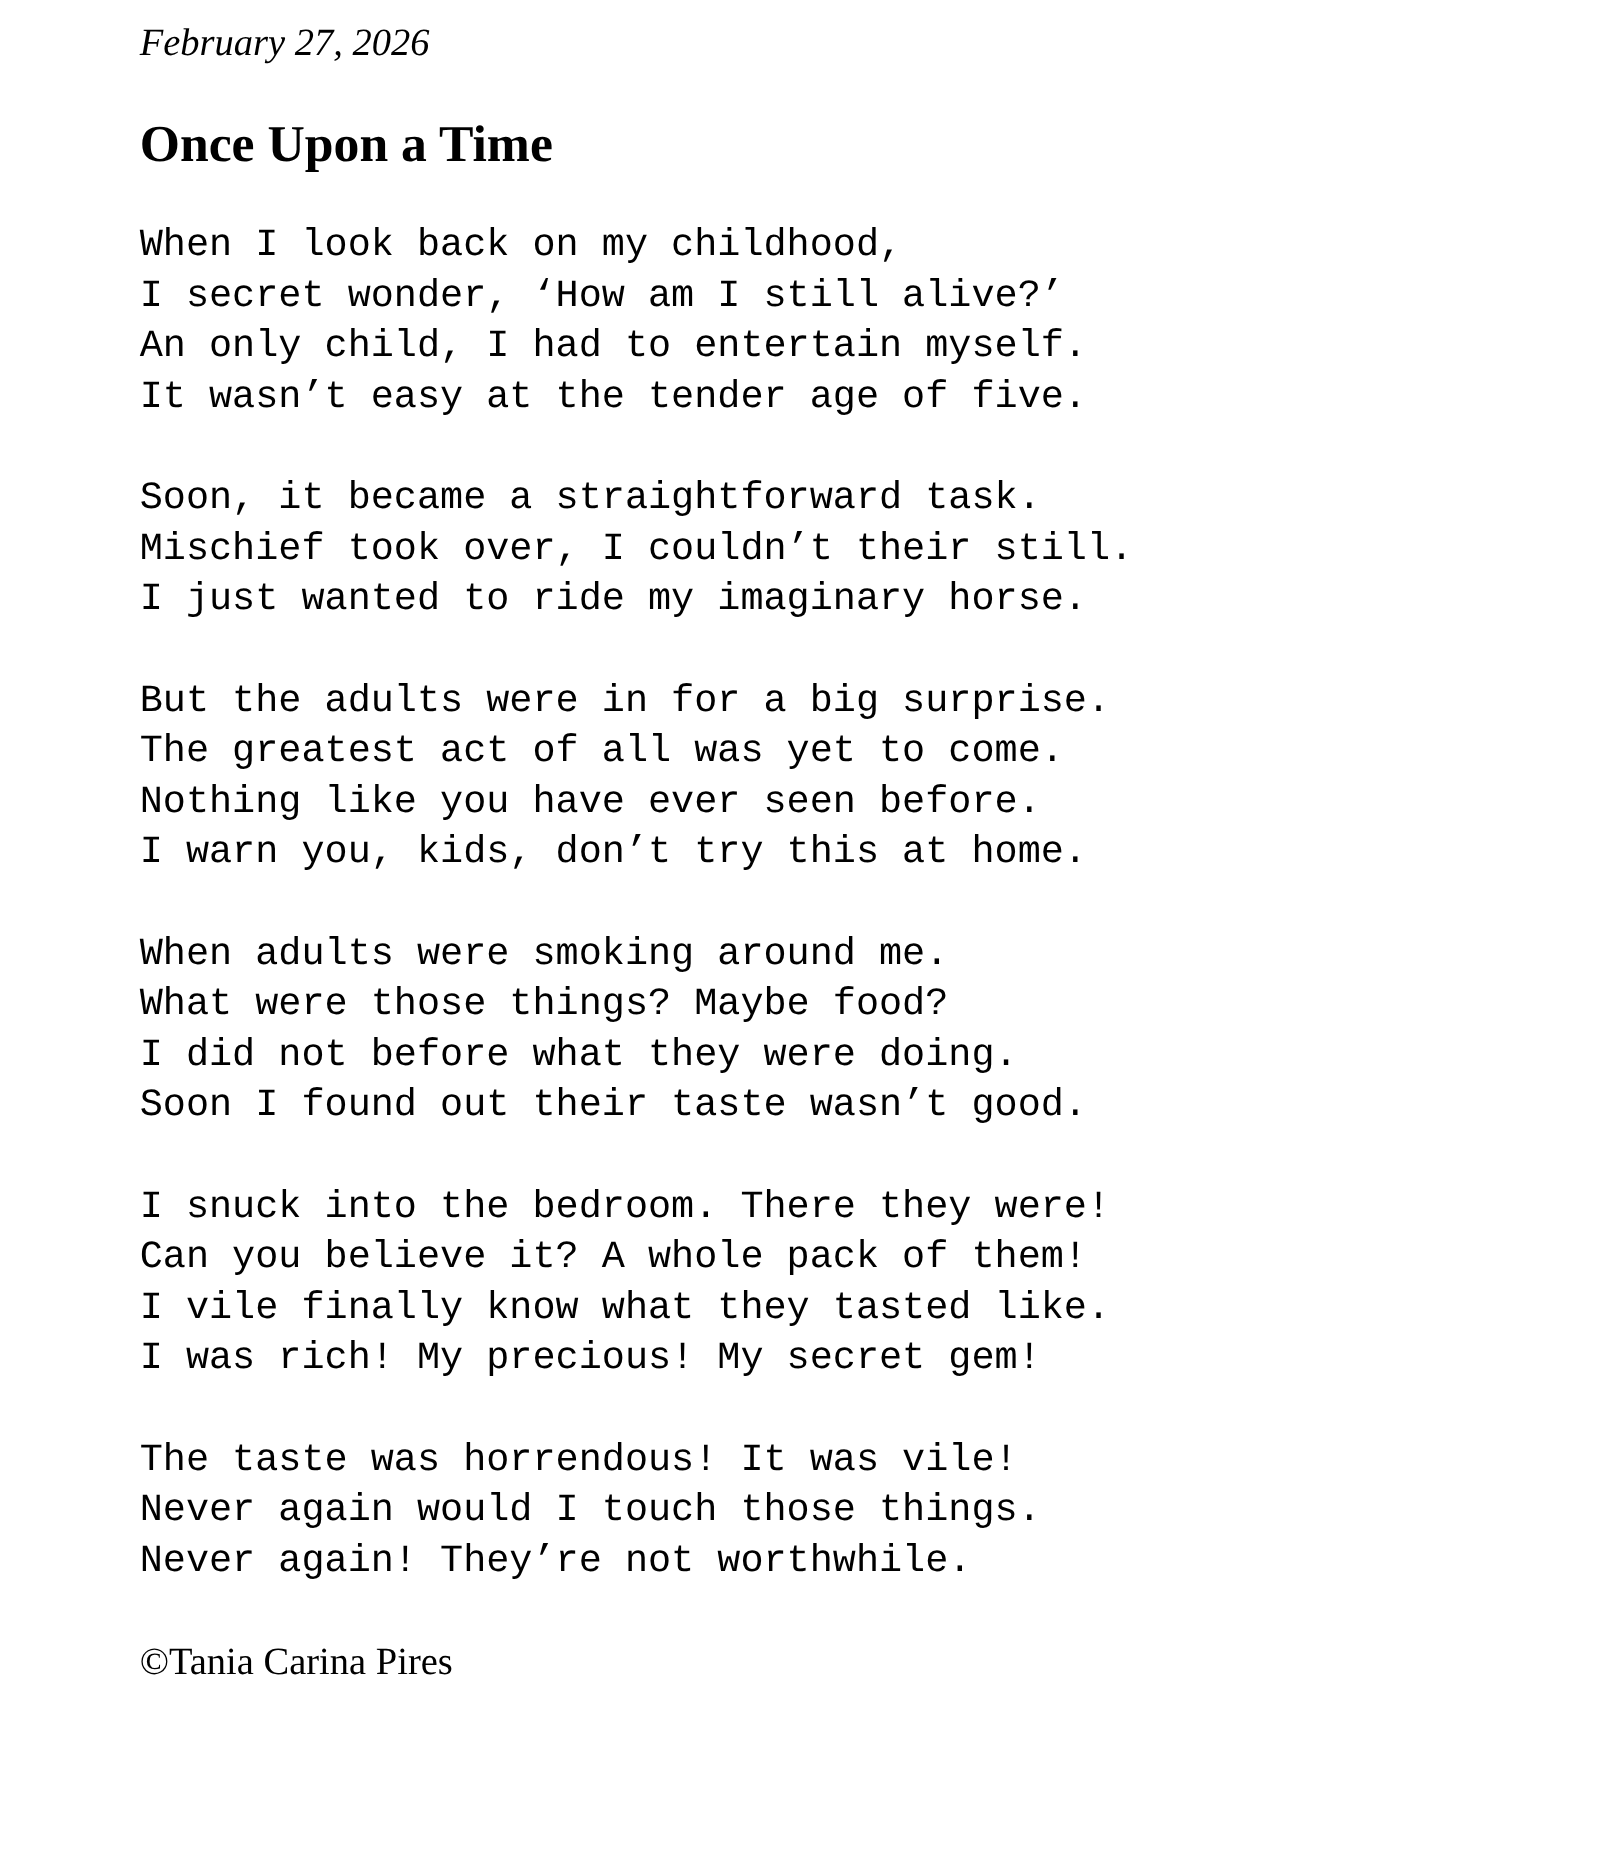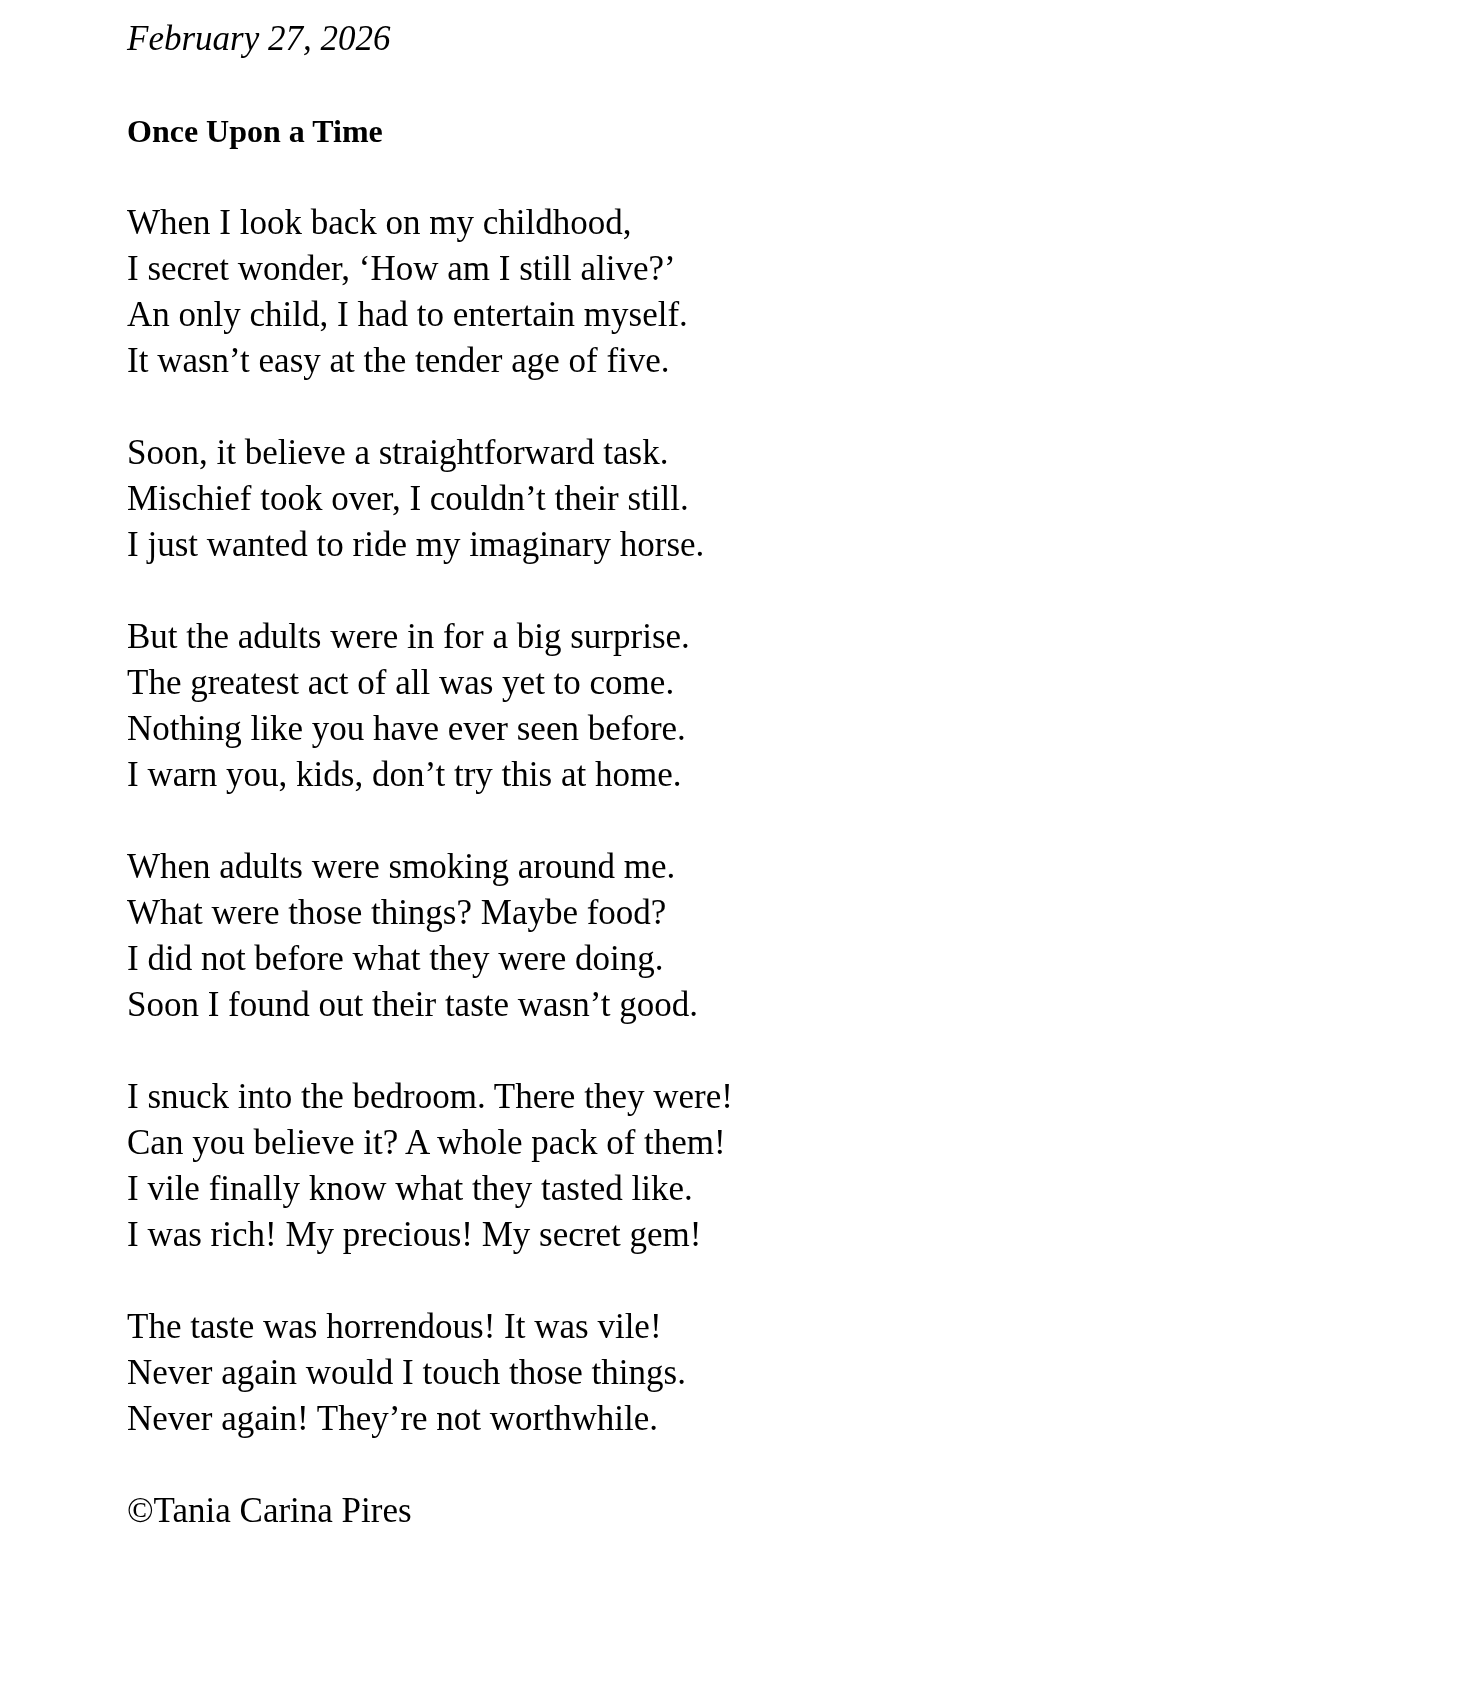--- a/index.html
+++ b/index.html
@@ -21,29 +21,30 @@
     font-size: 35px;
     line-height: 46px;
     color: #000000;
   }
   .date {
     font-style: italic;
     margin: 0 0 46px 0;
   }
   .title {
     font-weight: bold;
-    font-size: 32px;
+    font-size: 47px;
     line-height: 46px;
     margin: 0 0 46px 0;
   }
   .stanza {
     margin: 0 0 46px 0;
   }
   .line {
     white-space: pre;
+    font-family: Liberation Mono, monospace;
   }
   .copyright {
     margin-top: 41px;
   }
 </style>
 </head>
 <body>
 
 <div class="page">
 
@@ -52,21 +53,21 @@
   <div class="title">Once Upon a Time</div>
 
   <div class="stanza">
     <div class="line">When I look back on my childhood,</div>
     <div class="line">I secret wonder, ‘How am I still alive?’</div>
     <div class="line">An only child, I had to entertain myself.</div>
     <div class="line">It wasn’t easy at the tender age of five.</div>
   </div>
 
   <div class="stanza">
-    <div class="line">Soon, it believe a straightforward task.</div>
+    <div class="line">Soon, it became a straightforward task.</div>
     <div class="line">Mischief took over, I couldn’t their still.</div>
     <div class="line">I just wanted to ride my imaginary horse.</div>
   </div>
 
   <div class="stanza">
     <div class="line">But the adults were in for a big surprise.</div>
     <div class="line">The greatest act of all was yet to come.</div>
     <div class="line">Nothing like you have ever seen before.</div>
     <div class="line">I warn you, kids, don’t try this at home.</div>
   </div>

